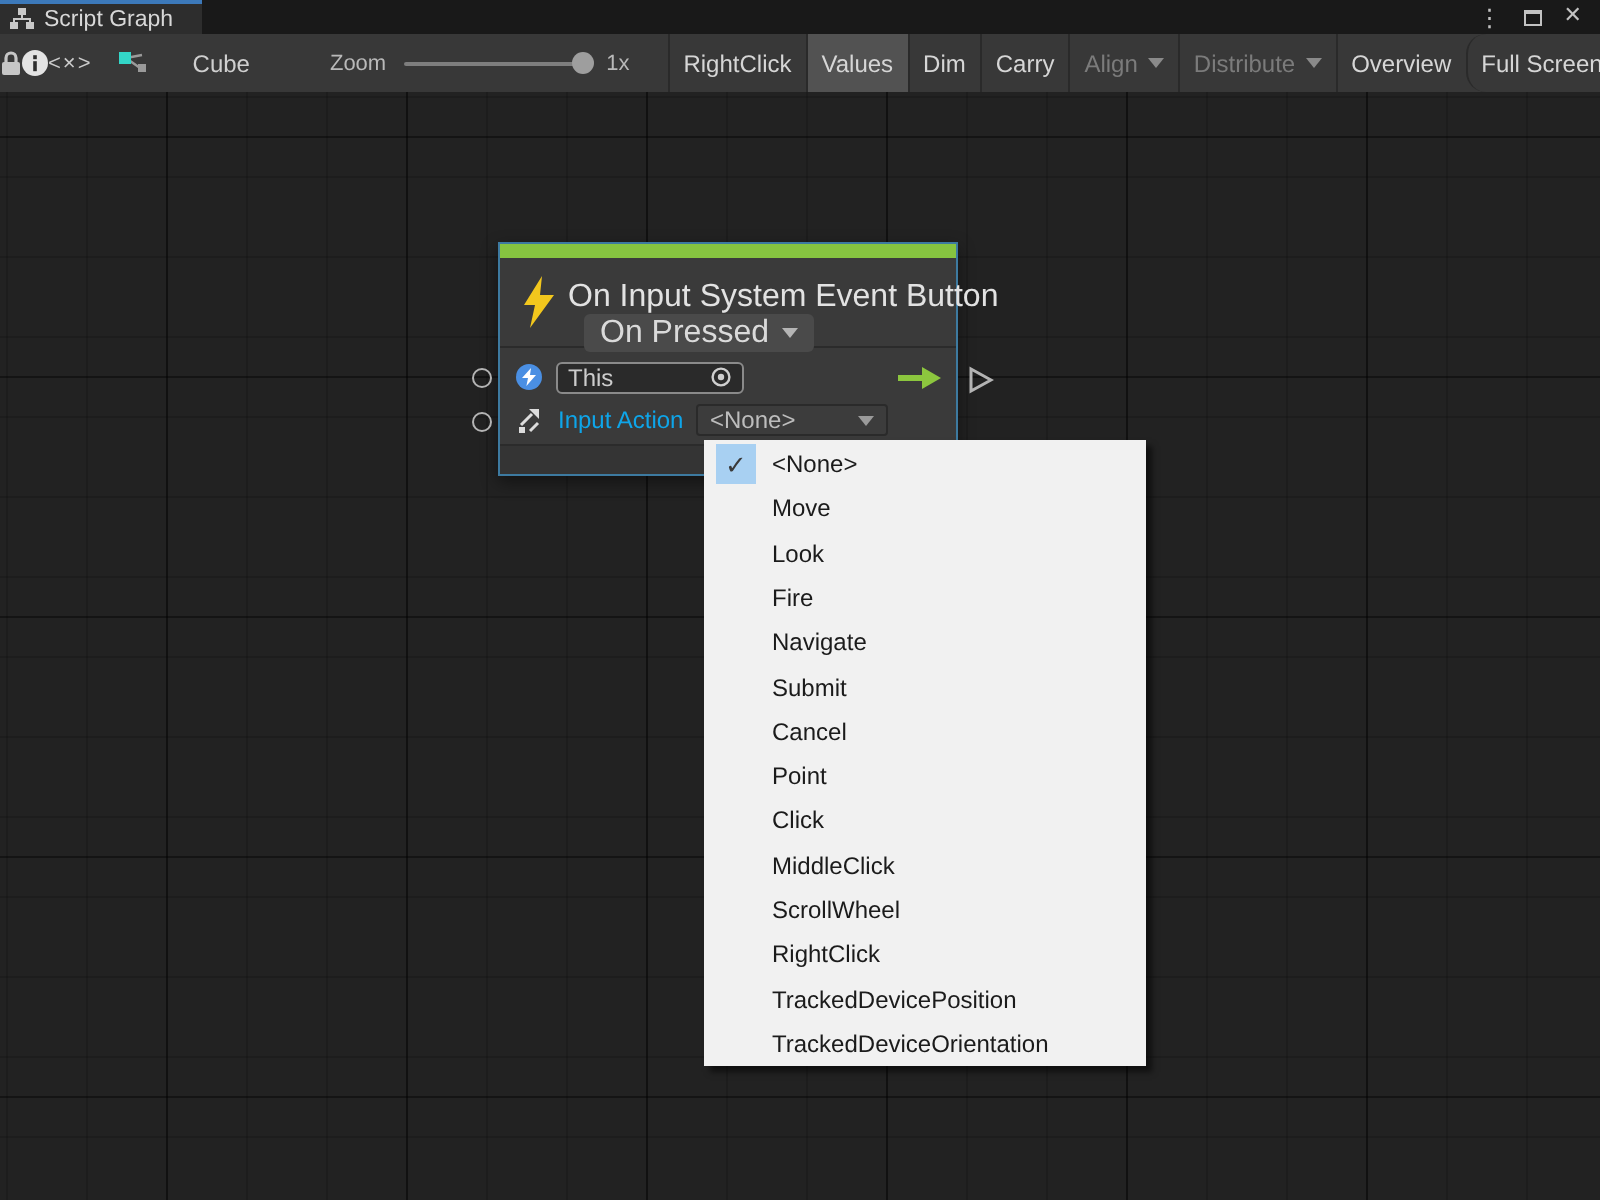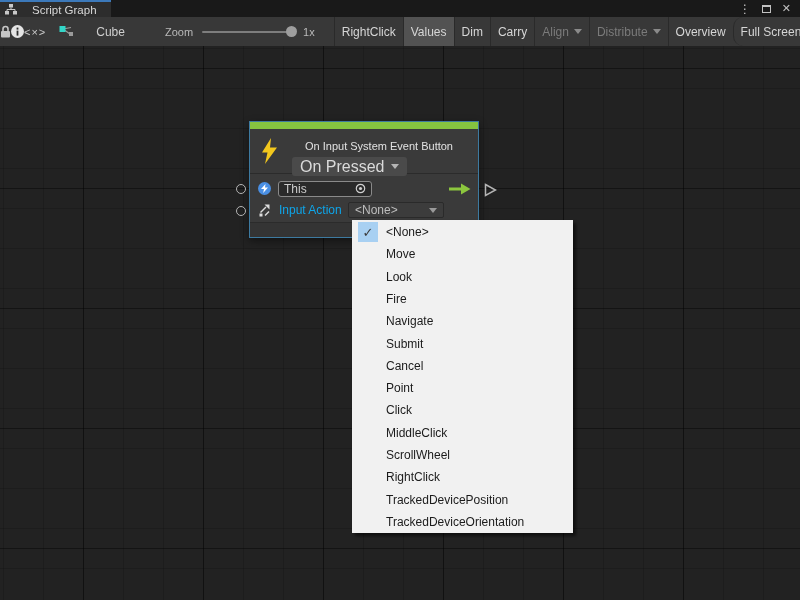--- a/index.html
+++ b/index.html
@@ -6,21 +6,21 @@
   html,body { width:800px; height:600px; overflow:hidden; }
   body {
     font-family:"Liberation Sans", sans-serif;
     background:#191919; color:#d4d4d4; font-size:12px;
     position:relative; -webkit-font-smoothing:antialiased;
   }
 
   
   .tabbar { position:absolute; top:0; left:0; width:800px; height:17px;
     background:#191919; display:flex; align-items:stretch; }
-  .tab { display:flex; align-items:center; gap:15px; padding:0 14px 0 5px;
+  .tab { display:flex; align-items:center; gap:5px; padding:0 14px 0 5px;
     background:#2d2d2d; border-top:2px solid #3c79ba; color:#d8d8d8;
     font-size:11.5px; white-space:nowrap; }
   .tab svg { display:block; }
   .winbtns { margin-left:auto; display:flex; align-items:center; gap:11px; padding-right:9px; color:#c2c2c2; }
   .kebab { font-size:12px; line-height:1; }
   .maxbox { width:9px; height:8px; border:1px solid #c2c2c2; border-top:2px solid #c2c2c2; }
   .closex { font-size:11px; line-height:1; }
 
   
   .toolbar { position:absolute; top:17px; left:0; width:800px; height:29px;
@@ -57,21 +57,21 @@
   }
 
   
   .node { position:absolute; left:249px; top:75px; width:230px; height:117px;
     background:#3a3a3a; border:1px solid #3d7aa0; box-shadow:0 3px 8px rgba(0,0,0,.45);
     display:flex; flex-direction:column; }
   .node-accent { height:7px; background:#86c440; flex:none; }
   .node-header { position:relative; height:44px; flex:none; }
   .bolt { position:absolute; left:11px; top:9px; }
   .node-title { position:absolute; left:34px; right:4px; top:11px; text-align:center;
-    color:#e2e2e2; font-size:11px; white-space:nowrap; }
+    color:#e2e2e2; font-size:16px; white-space:nowrap; }
   .event-btn { position:absolute; left:42px; top:28px; height:19px; padding:0 8px;
     background:#4a4a4a; border-radius:3px; display:flex; align-items:center; gap:7px;
     color:#dadada; font-size:16px; }
   .event-btn .caret { border-top-color:#b5b5b5; }
   .divider { height:1px; background:#2b2b2b; flex:none; }
   .node-body { flex:none; padding:3px 0 2px 0; }
   .prow { display:flex; align-items:center; padding-left:8px; }
   .prow1 { height:23px; }
   .prow2 { height:20px; }
   .flow-icon { width:13px; height:13px; border-radius:50%; background:#4a8fe3; flex:none;

